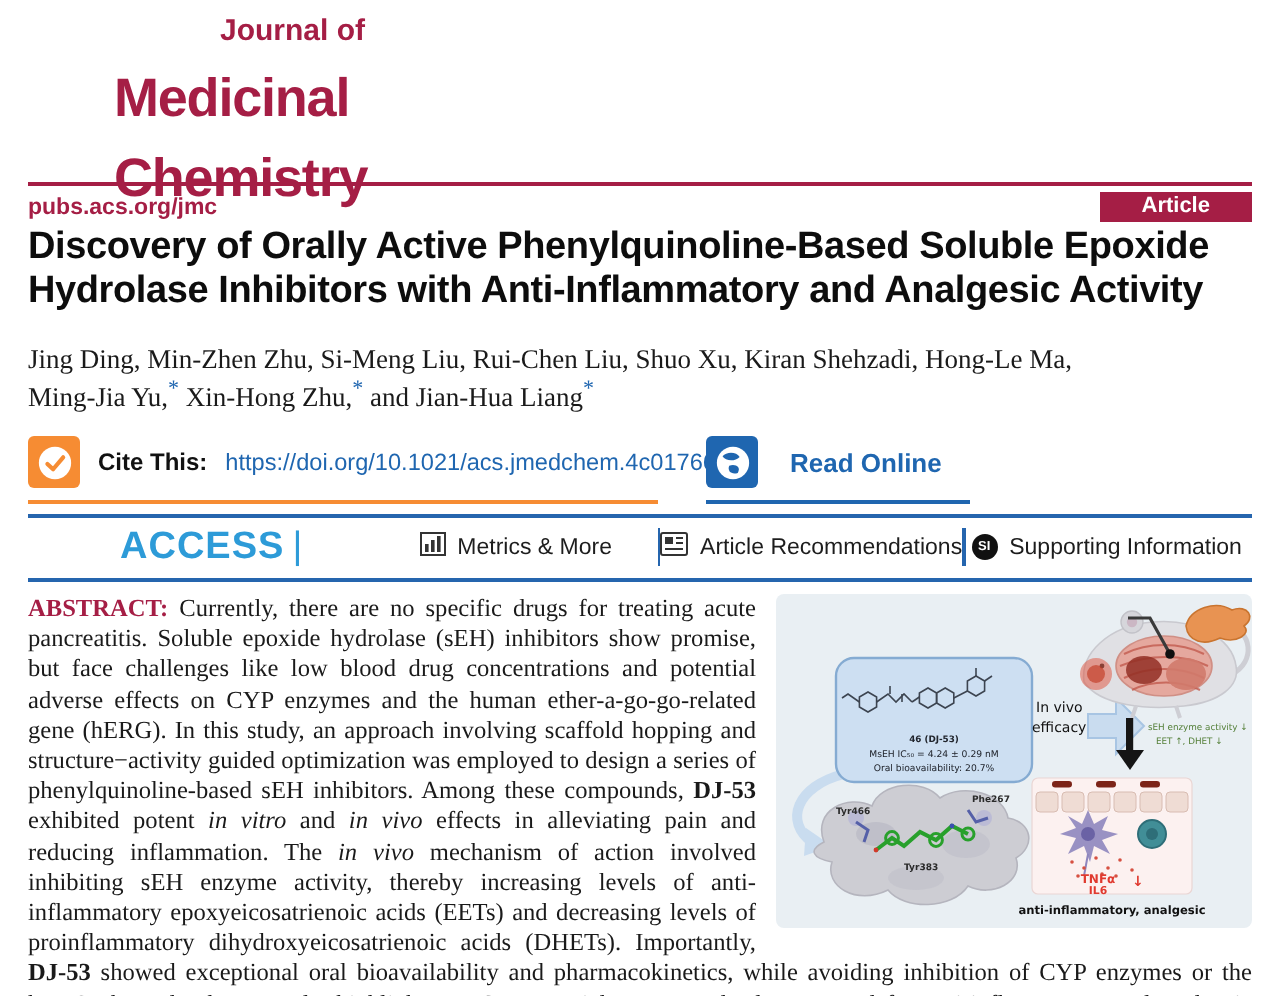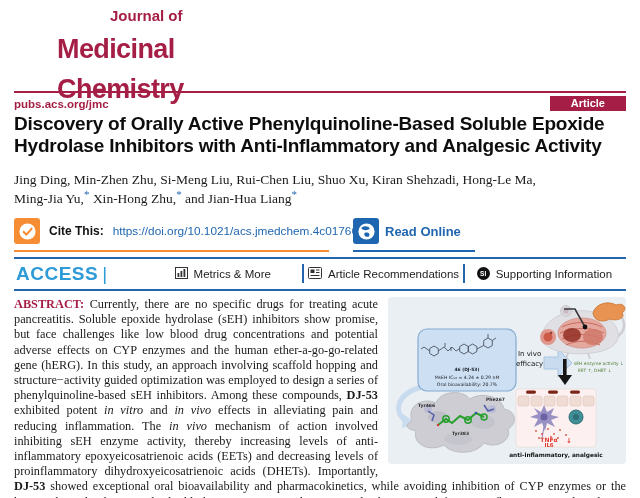--- a/index.html
+++ b/index.html
@@ -29,29 +29,29 @@
   .star{color:var(--blue);font-size:11px;vertical-align:super;line-height:0;}
 
   
   .cite-row{position:absolute;top:216px;left:14px;right:14px;display:flex;align-items:center;}
   .cite-widget{display:flex;align-items:center;gap:9px;border-bottom:2.5px solid var(--orange);padding:2px 6px 6px 0;width:315px;cursor:pointer;}
   .icon-sq{width:26px;height:26px;border-radius:3px;display:flex;align-items:center;justify-content:center;flex:0 0 auto;}
   .icon-sq.orange{background:var(--orange);}
   .icon-sq.blue{background:var(--blue);}
   .cite-label{font-weight:700;font-size:12px;white-space:nowrap;}
   .doi{color:var(--blue);font-size:11.8px;text-decoration:none;white-space:nowrap;}
-  .read-widget{margin-left:24px;display:flex;align-items:center;gap:6px;border-bottom:2.5px solid var(--blue);padding:2px 14px 6px 0;cursor:pointer;}
+  .read-widget{margin-left:24px;display:flex;align-items:center;gap:16px;border-bottom:2.5px solid var(--blue);padding:2px 14px 6px 0;cursor:pointer;}
   .read-label{color:var(--blue);font-weight:700;font-size:13px;white-space:nowrap;}
 
   
   .rule-blue{position:absolute;left:14px;right:14px;height:1.5px;background:var(--rule-blue);}
   .rule-blue.top{top:257px;}
   .rule-blue.bottom{top:289px;}
   .access-row{position:absolute;top:260px;left:16px;right:16px;height:27px;display:flex;align-items:center;}
-  .access-logo{color:var(--lightblue);font-size:19px;font-weight:700;letter-spacing:0.5px;cursor:pointer;}
+  .access-logo{color:var(--lightblue);font-size:19px;font-weight:700;letter-spacing:0.5px;cursor:pointer;margin-left:44px;}
   .access-pipe{color:var(--lightblue);font-size:19px;font-weight:400;margin-left:4px;}
   .access-items{flex:1;display:flex;align-items:center;margin-left:36px;}
   .access-item{flex:1;display:flex;align-items:center;justify-content:center;gap:6px;font-size:11.5px;color:#1d1d1d;cursor:pointer;white-space:nowrap;}
   .v-sep{width:1.5px;height:19px;background:var(--rule-blue);}
   .si-circle{width:13px;height:13px;border-radius:50%;background:#111;color:#fff;font-size:6.5px;font-weight:700;display:flex;align-items:center;justify-content:center;}
 
   
   .main{position:absolute;top:297px;left:14px;right:14px;}
   .figure{float:right;width:238px;height:167px;margin-left:10px;margin-bottom:3px;}
   .figure svg{display:block;}

